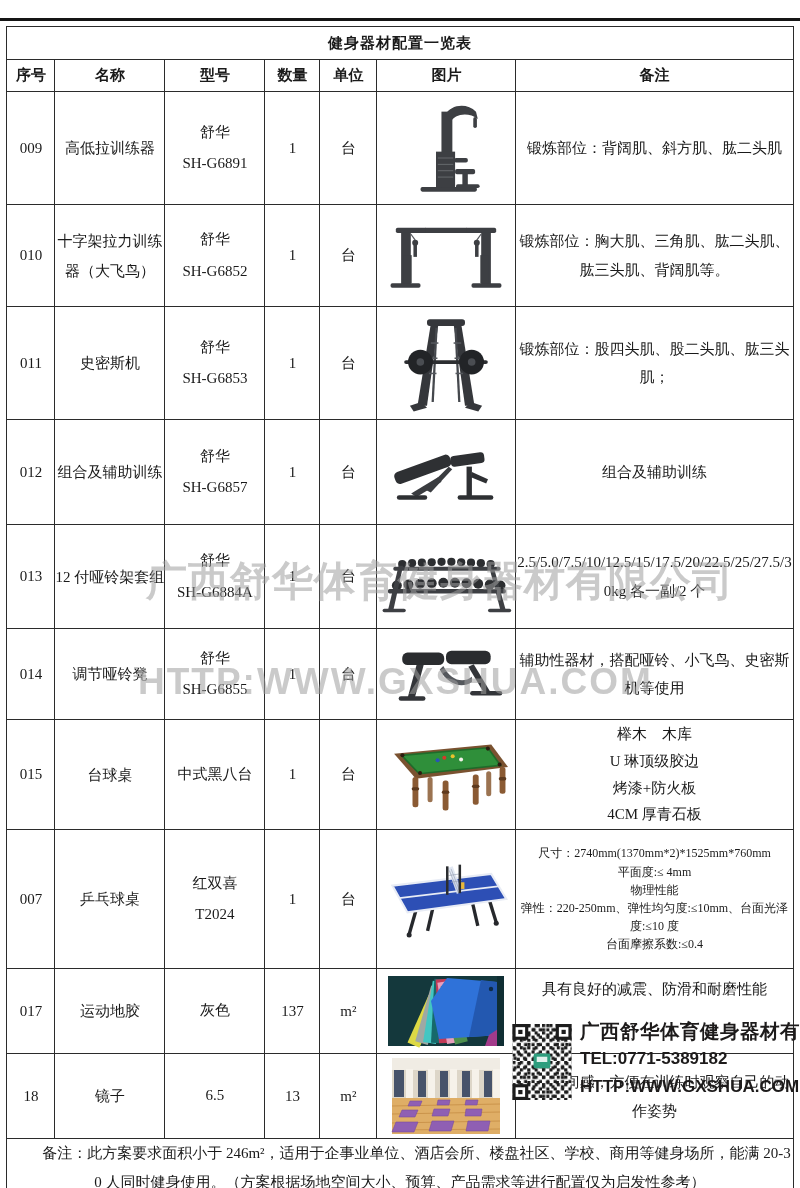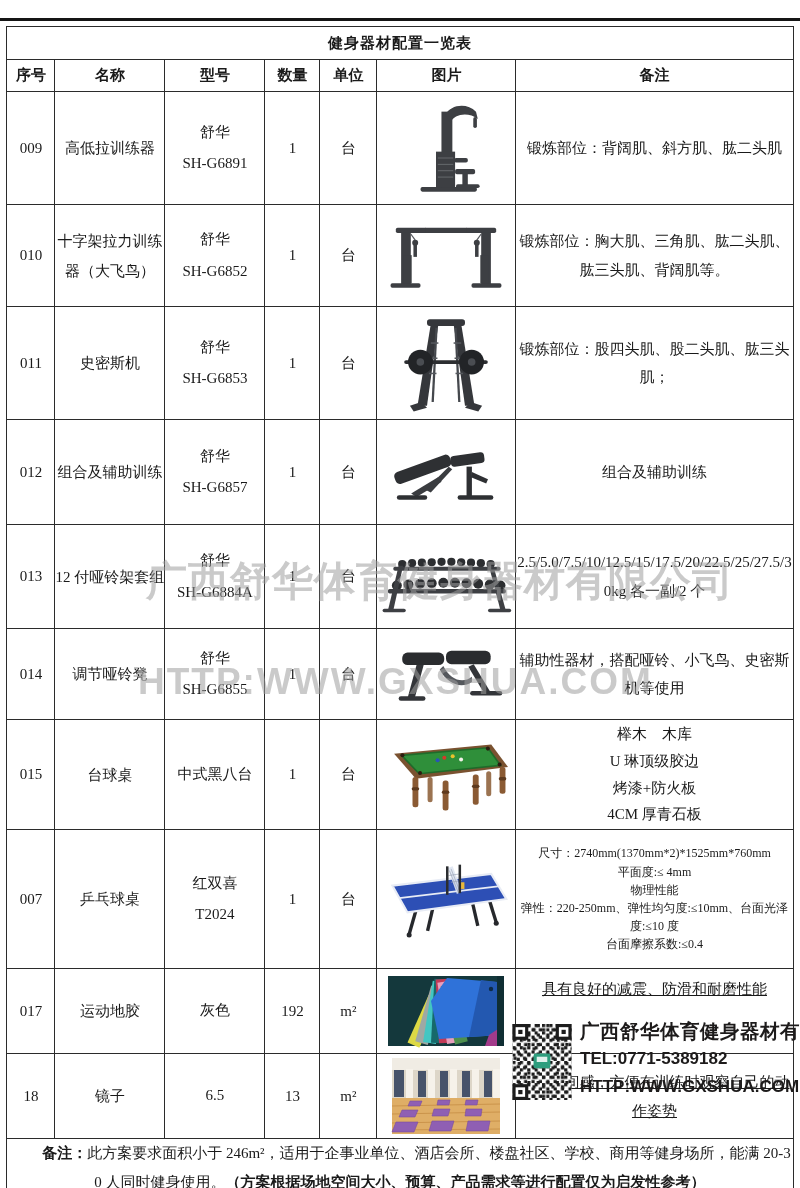--- a/index.html
+++ b/index.html
@@ -42,30 +42,30 @@
   td.remark{
     text-align:left;
     padding:4px 9px 4px 10px;
     line-height:1.9;
     white-space:pre-line;
     word-break:break-all;
     font-size:14.5px;
   }
   td.remark.tight{line-height:1.52;font-size:12px;}
   td.remark.med{line-height:1.78;}
-  td.remark.vtop{vertical-align:top;text-decoration:underline;}
+  td.remark.vtop{vertical-align:top;}
   td.remark.pad-top{padding-top:14px;}
   td.remark.pad-sm{padding-top:6px;}
   td.imgcell{padding:2px;}
   .eq{display:block;margin:0 auto;}
 
   
   td.footnote{height:54px;text-align:left;padding:5px 12px 6px 12px;}
   td.footnote p{margin:0;text-indent:2.2em;font-size:15px;line-height:1.95;word-break:break-all;}
-  .b{font-weight:bold;}
+  .b{font-weight:normal;}
 
   
   .wm-gray{
     position:absolute;pointer-events:none;
     color:rgba(158,158,158,0.55);
     font-family:"Liberation Sans","DejaVu Sans",sans-serif;
     font-weight:bold;white-space:nowrap;
   }
   .wm-gray.l1{left:146px;top:538px;font-size:41px;letter-spacing:1px;}
   .wm-gray.l2{left:348px;top:597px;font-size:37px;letter-spacing:2px;}
@@ -402,21 +402,21 @@
 台面摩擦系数:≤0.4</td>
     </tr>
 
     <tr style="height:85px">
       <td>017</td>
       <td class="name">运动地胶</td>
       <td class="model">
         <span>灰色</span>
         <span></span>
       </td>
-      <td>192</td>
+      <td>137</td>
       <td>m²</td>
       <td class="imgcell">
         <svg class="eq" width="122" height="76" viewBox="0 0 122 76">
           <rect x="0" y="0" width="122" height="76" fill="#ffffff"></rect>
           <rect x="3" y="3" width="116" height="70" fill="#14383c"></rect>
           <g>
             <rect x="22" y="20" width="13" height="52" fill="#ddd944" transform="rotate(24 28 72)"></rect>
             <rect x="30" y="12" width="13" height="58" fill="#9fa8a4" transform="rotate(16 36 70)"></rect>
             <rect x="38" y="8" width="13" height="62" fill="#43c6c2" transform="rotate(9 44 70)"></rect>
             <rect x="46" y="6" width="13" height="64" fill="#16696b" transform="rotate(3 52 70)"></rect>

